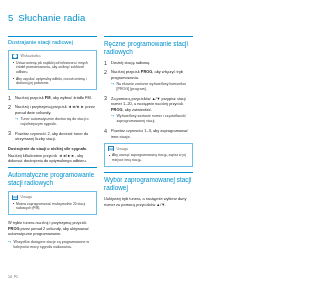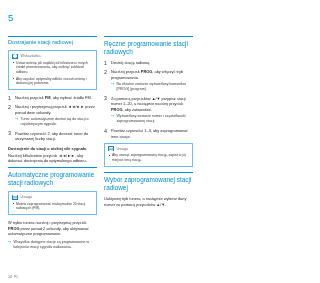--- a/index.html
+++ b/index.html
@@ -120,20 +120,21 @@
     display:flex;gap:2px;
   }
 </style>
 </head>
 <body>
 
 <div class="page">
 
   <div class="chapter">
     <span class="num">5</span>
+    <span class="ttl">Słuchanie radia</span>
   </div>
 
   <div class="cols">
 
     <div class="col left">
 
       <h2 class="sec">Dostrajanie stacji radiowej</h2>
 
       <div class="note">
         <div class="note-hd">

